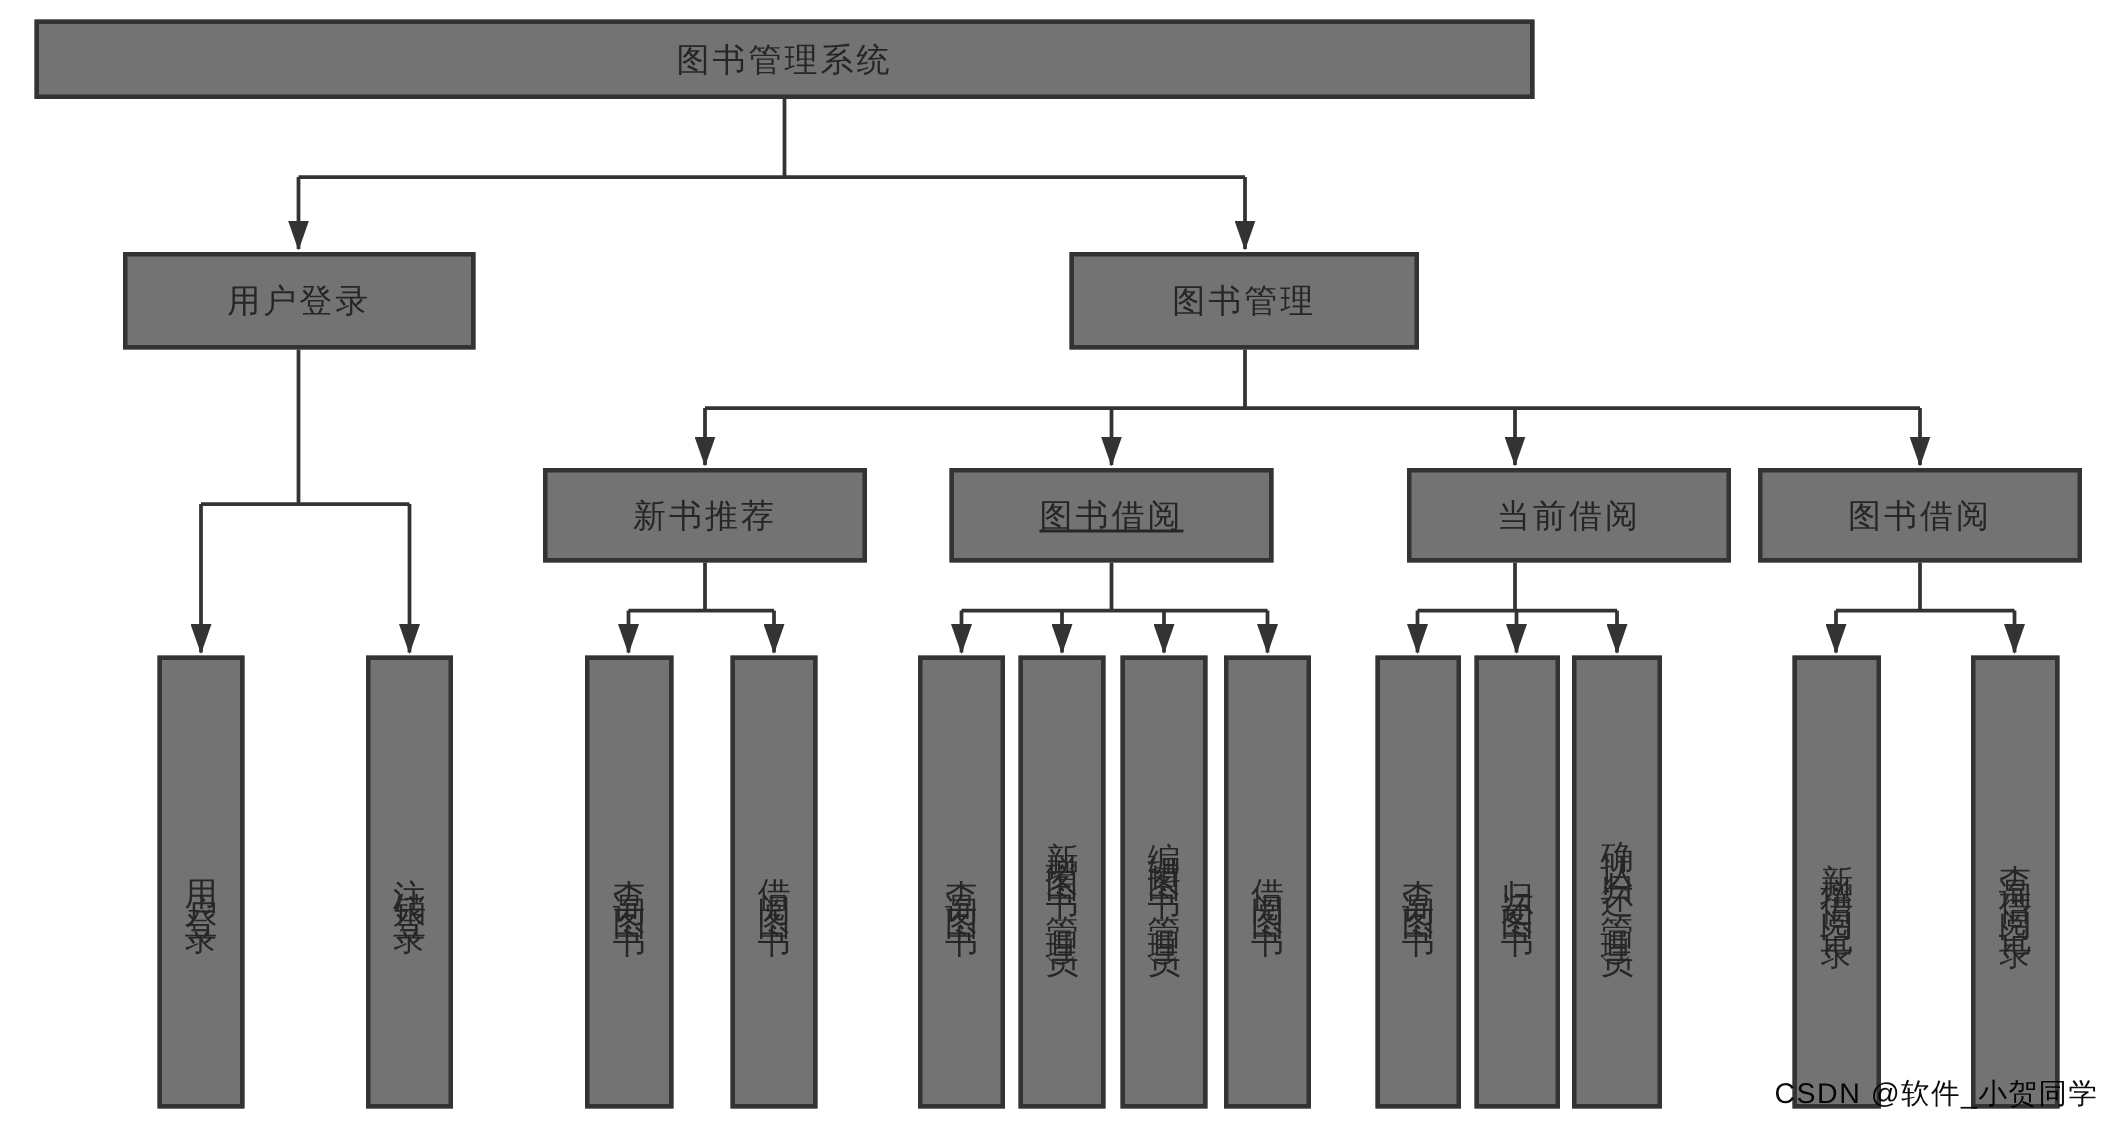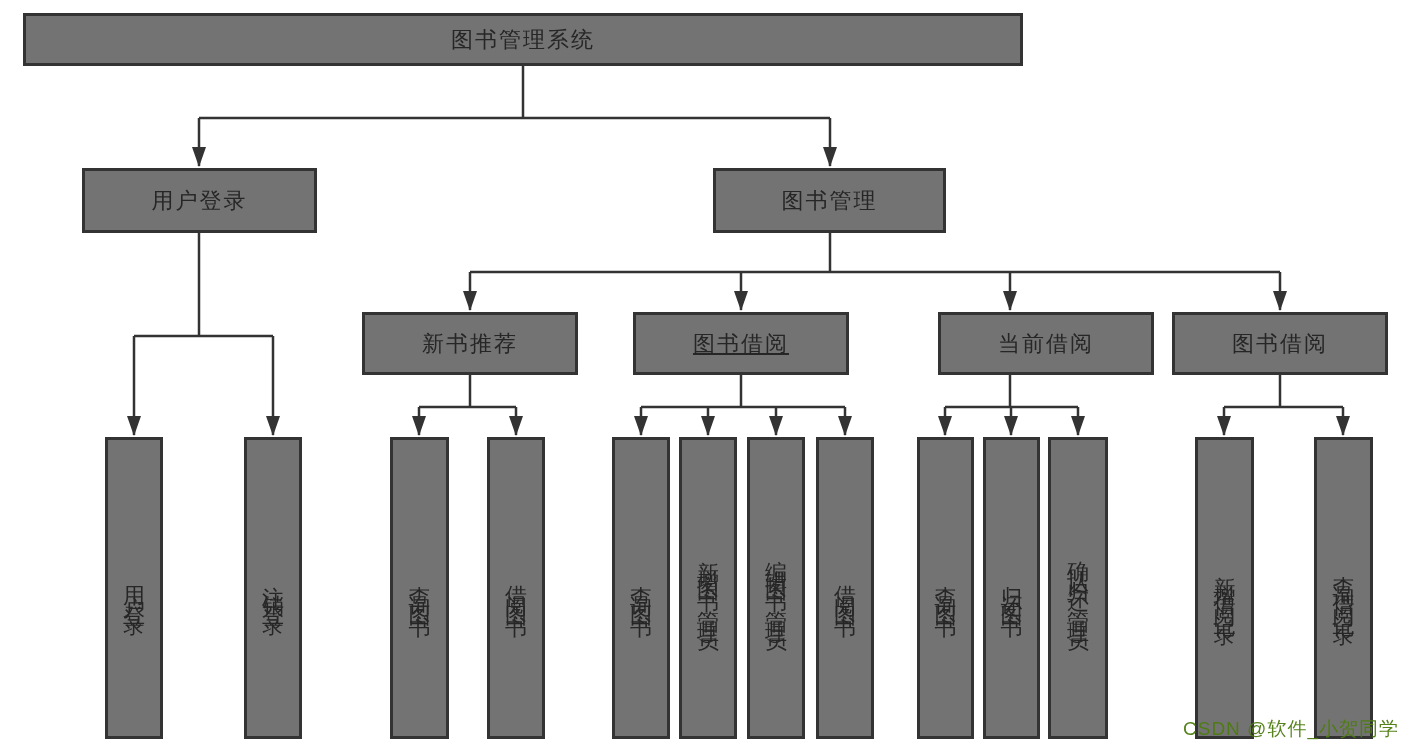--- a/index.html
+++ b/index.html
@@ -12,21 +12,21 @@
     position:absolute;background:#737373;border:3px solid #333333;box-sizing:border-box;
     display:flex;align-items:center;justify-content:center;z-index:2;
   }
   .h-label{font-size:22px;letter-spacing:2px;white-space:nowrap;}
   .v-label{
     writing-mode:vertical-rl;text-orientation:mixed;
     font-size:22px;letter-spacing:10px;line-height:1;white-space:nowrap;
   }
   .watermark{
     position:absolute;left:1183px;top:716px;z-index:5;
-    font-size:19px;color:#4d7c0f;opacity:0.95;letter-spacing:1px;white-space:nowrap;
+    font-size:19px;color:#000000;opacity:0.95;letter-spacing:1px;white-space:nowrap;
   }
 </style>
 </head>
 <body>
 
 <div id="stage">
 
   <svg id="wires" viewBox="0 0 1405 747" xmlns="http://www.w3.org/2000/svg">
     <defs>
       <marker id="arrow" viewBox="0 0 20 14" refX="19" refY="7" markerWidth="20" markerHeight="14" markerUnits="userSpaceOnUse" orient="auto">

